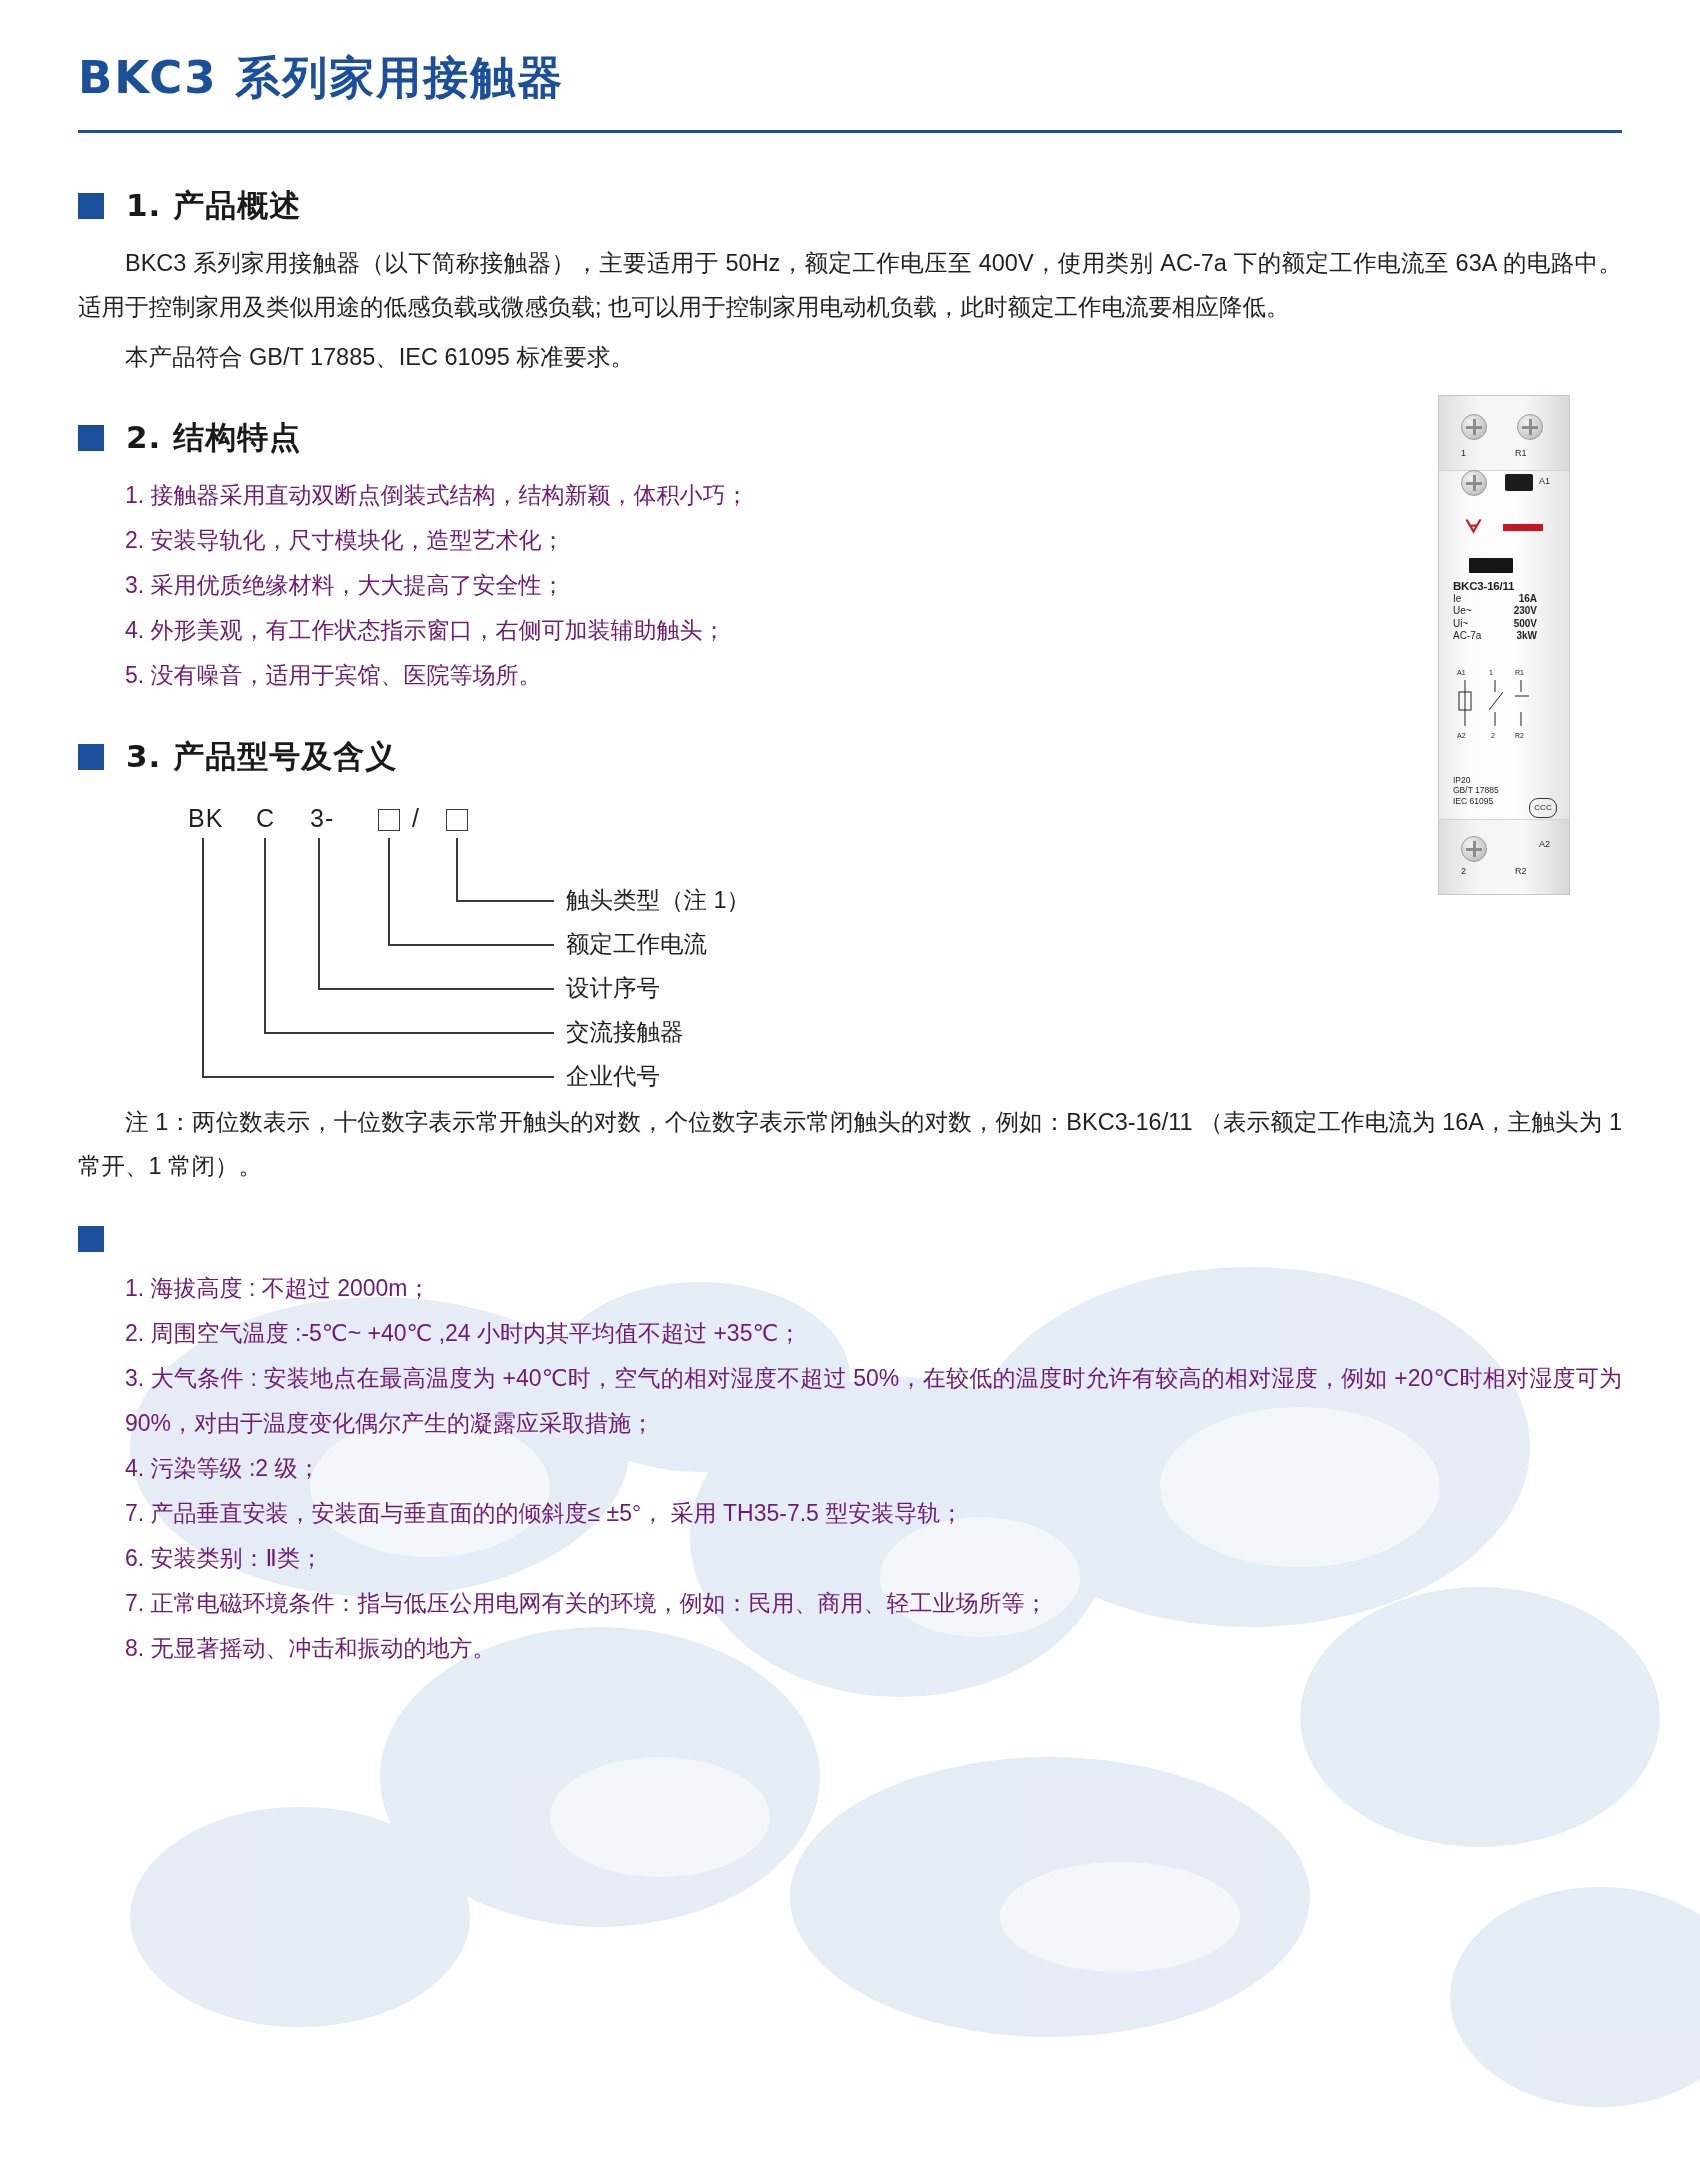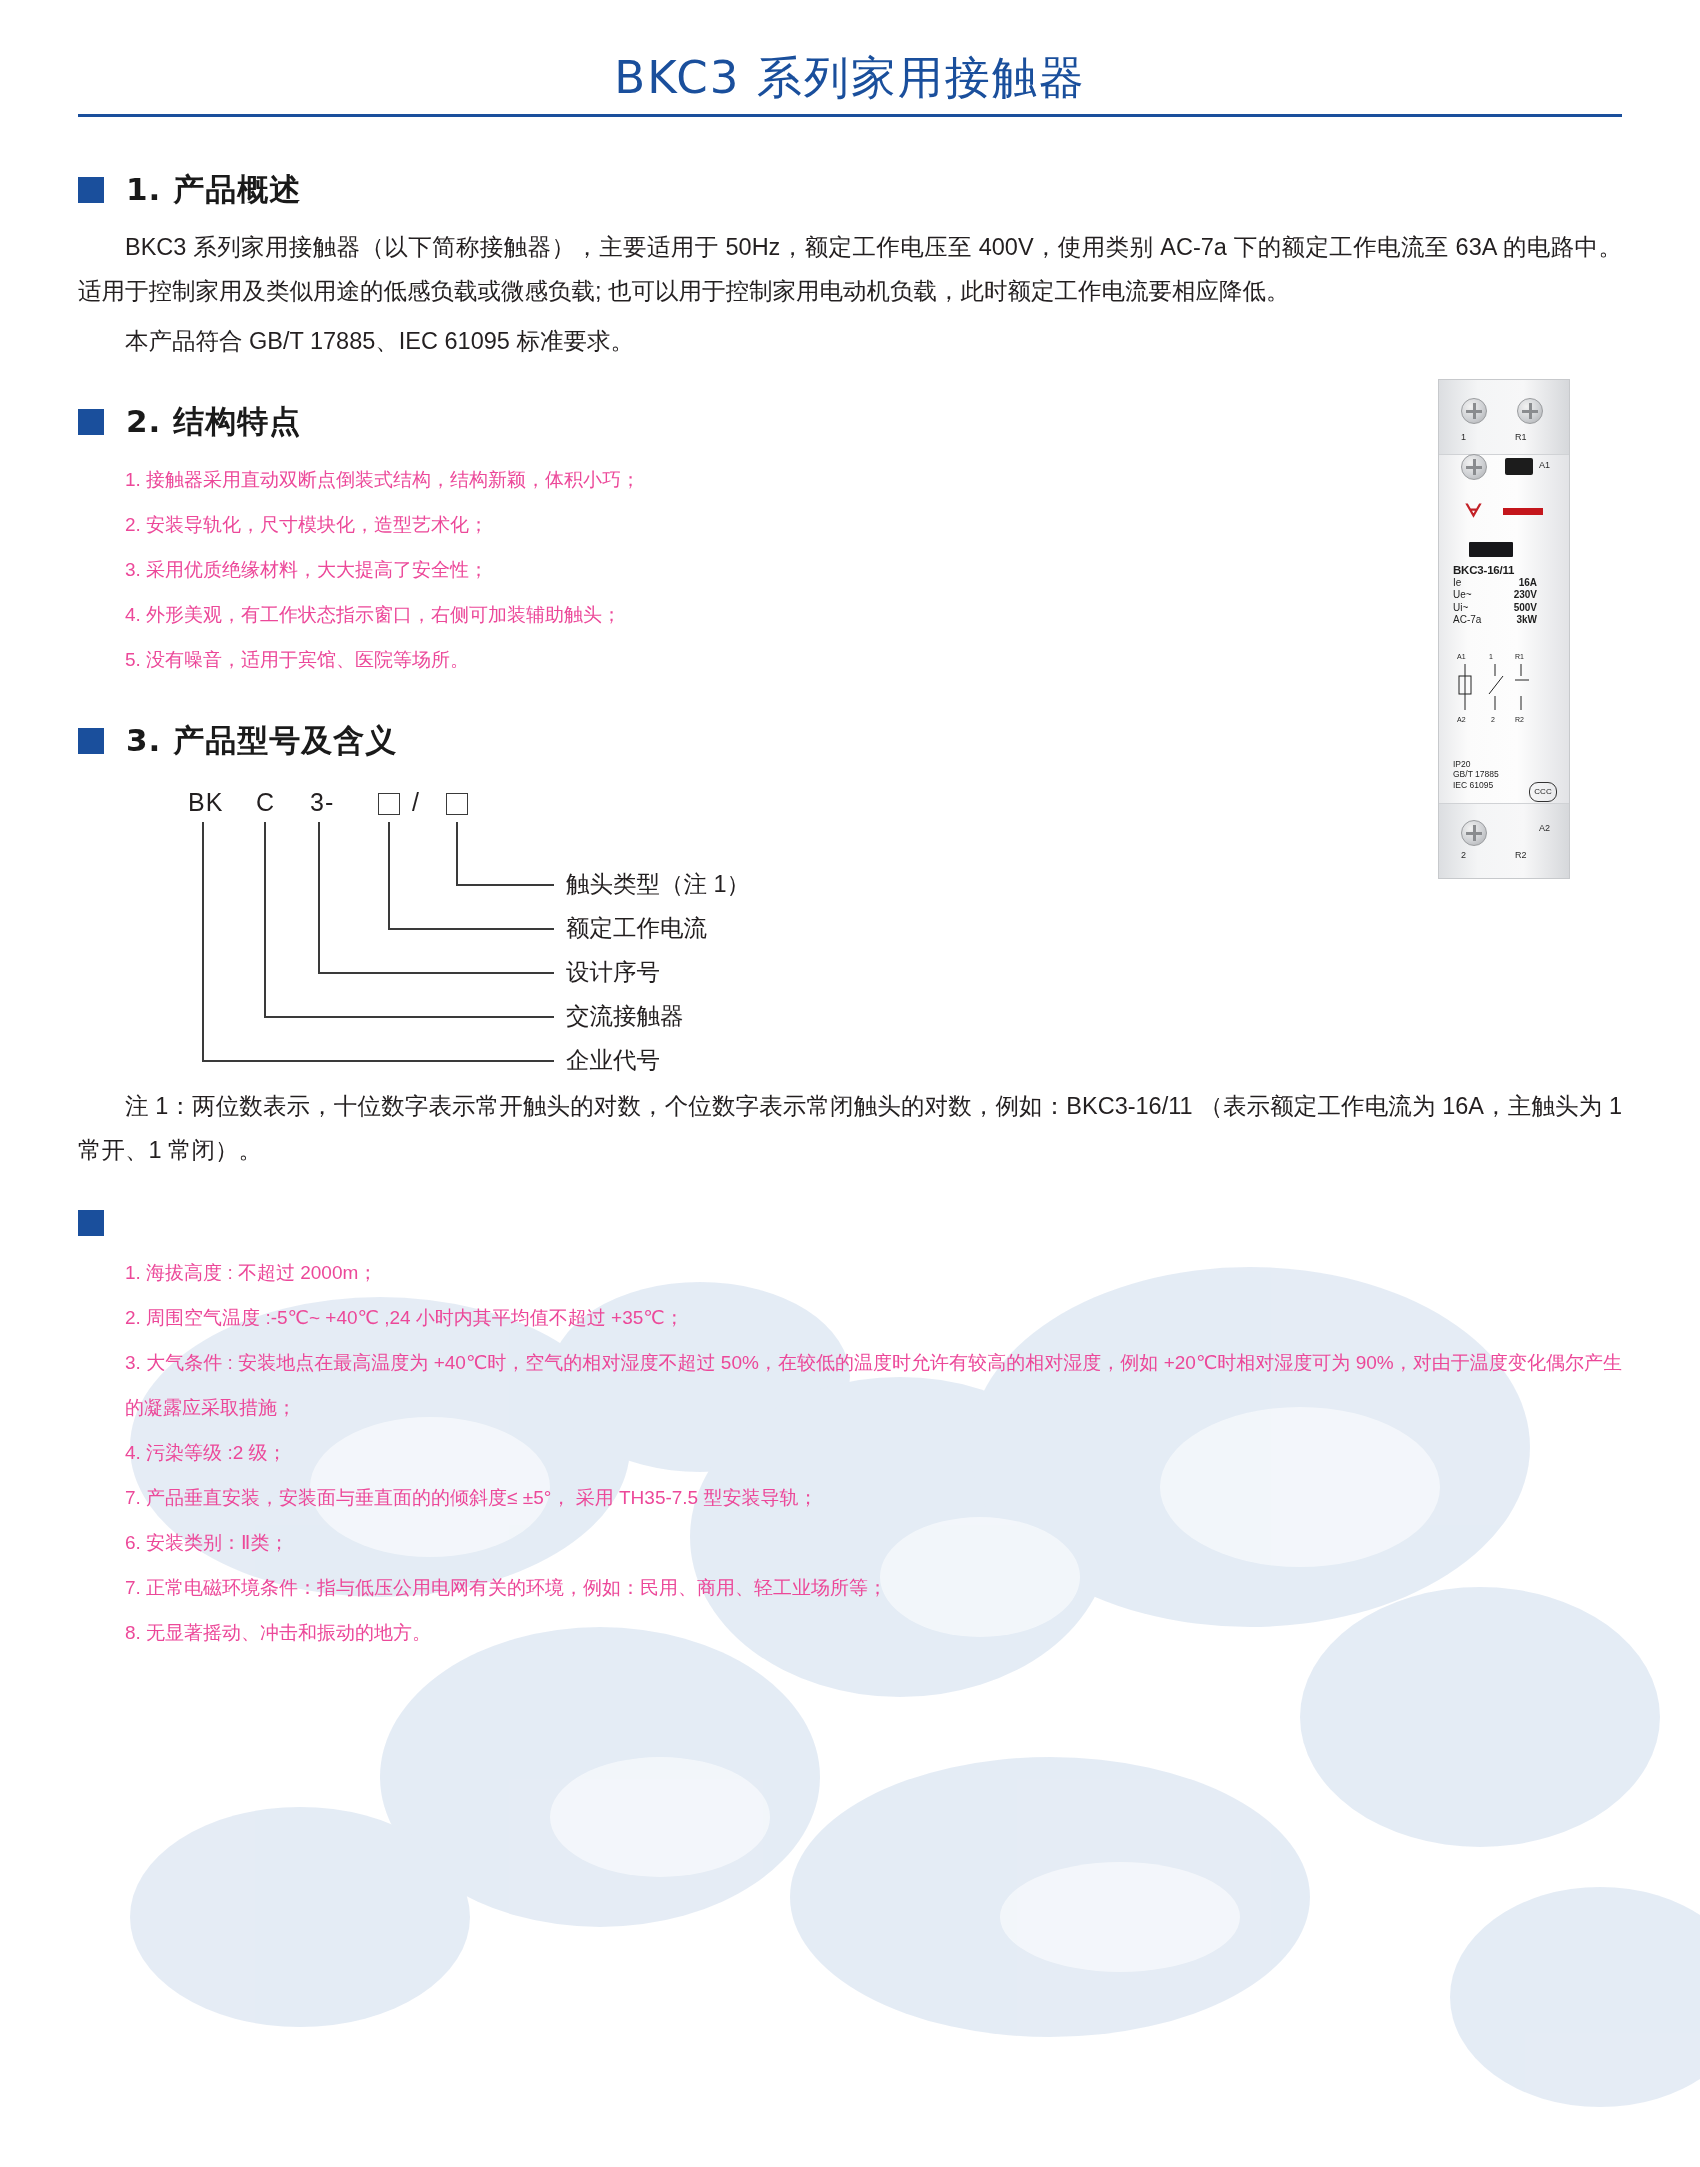--- a/index.html
+++ b/index.html
@@ -32,27 +32,27 @@
   .page {
     position: relative;
     z-index: 2;
     padding: 0 78px;
     box-sizing: border-box;
     width: 1700px;
   }
 
   
   .doc-title {
-    text-align: center;
+    text-align: left;
     color: #1a4f9c;
     font-size: 45px;
-    font-weight: normal;
+    font-weight: bold;
     letter-spacing: 2px;
     padding-top: 48px;
-    padding-bottom: 6px;
+    padding-bottom: 22px;
     font-family: "DejaVu Sans", "Liberation Sans", sans-serif;
   }
   .title-rule {
     height: 3px;
     background: #1a4f9c;
     margin: 0 0 52px 0;
   }
 
   
   .section-head {
@@ -88,23 +88,23 @@
   .block { margin-bottom: 6px; }
   .gap-m { height: 38px; }
 
   
   ul.flat {
     list-style: none;
     margin: 0;
     padding: 0 0 0 47px;
   }
   ul.flat li {
-    font-size: 19px;
+    font-size: 23px;
     line-height: 45px;
-    color: #ec4899;
+    color: #701a75;
     text-align: justify;
   }
   ul.flat li.hang {
     padding-left: 0;
     text-indent: 0;
   }
 
   
   .sec2-wrap {
     position: relative;

